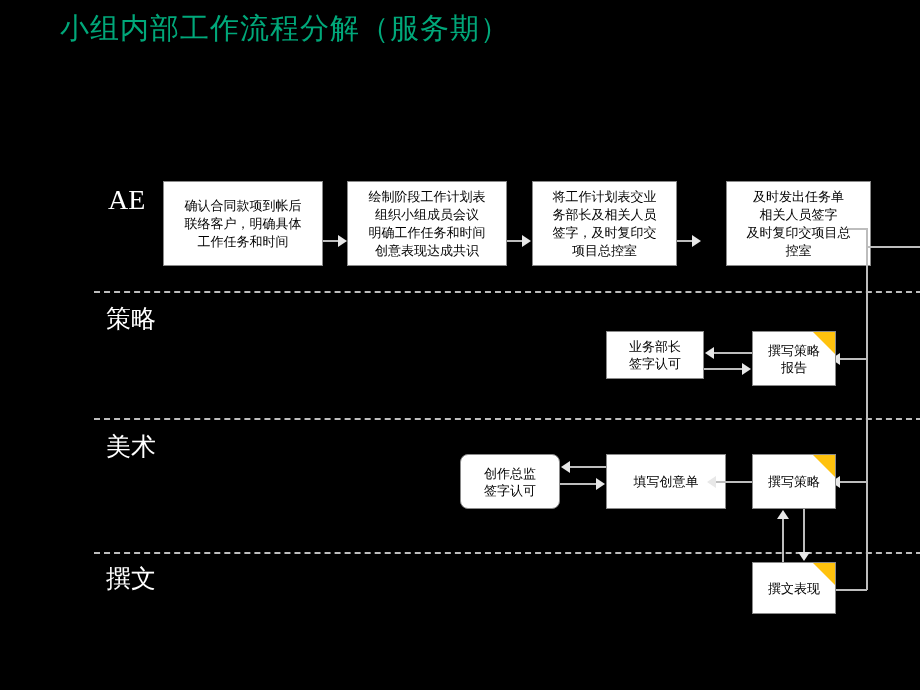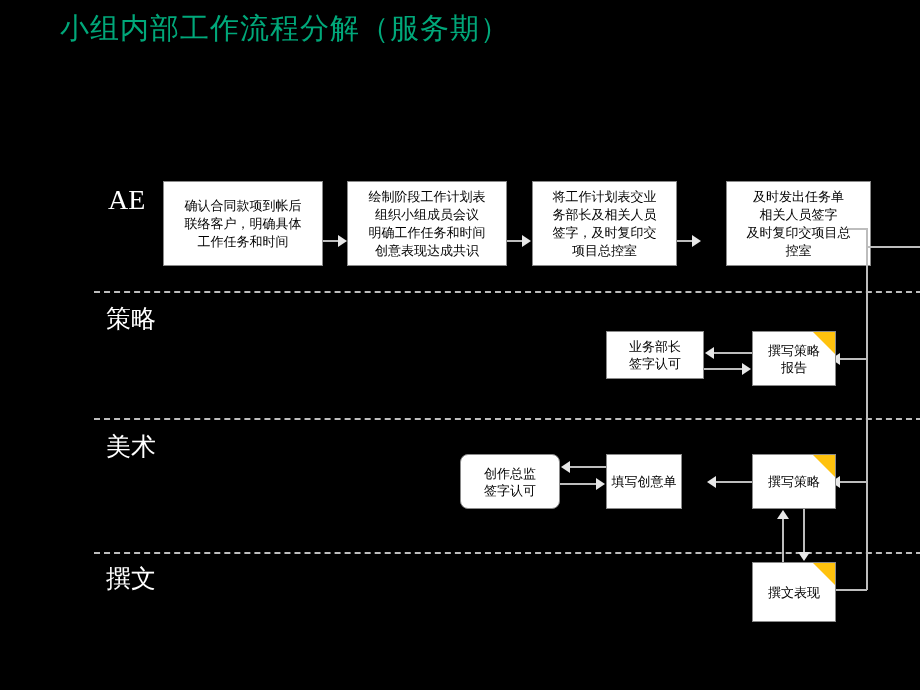--- a/index.html
+++ b/index.html
@@ -213,38 +213,38 @@
   <div class="arrow left" style="left:659px; top:347px;"></div>
 
   <div class="hline" style="left:658px; top:368px; width:39px;"></div>
   <div class="arrow right" style="left:696px; top:363px;"></div>
 
   <div class="box" style="left:414px; top:454px; width:100px; height:55px;border-radius:8px;">
     <span class="box-text">创作总监
 签字认可</span>
   </div>
 
-  <div class="box" style="left:560px; top:454px; width:76px; height:55px;">
+  <div class="box" style="left:560px; top:454px; width:120px; height:55px;">
     <span class="box-text">填写创意单</span>
   </div>
 
   <div class="box fold" style="left:706px; top:454px; width:84px; height:55px;">
     <span class="box-text">撰写策略</span>
   </div>
 
   <div class="hline" style="left:524px; top:466px; width:36px;"></div>
   <div class="arrow left" style="left:515px; top:461px;"></div>
 
   <div class="hline" style="left:514px; top:483px; width:37px;"></div>
   <div class="arrow right" style="left:550px; top:478px;"></div>
 
   <div class="hline" style="left:670px; top:481px; width:36px;"></div>
   <div class="arrow left" style="left:661px; top:476px;"></div>
 
-  <div class="box fold" style="left:706px; top:562px; width:84px; height:60px;">
+  <div class="box fold" style="left:706px; top:562px; width:84px; height:52px;">
     <span class="box-text">撰文表现</span>
   </div>
 
   <div class="vline" style="left:736px; top:518px; height:44px;"></div>
   <div class="arrow up" style="left:731px; top:510px;"></div>
 
   <div class="vline" style="left:757px; top:509px; height:44px;"></div>
   <div class="arrow down" style="left:752px; top:552px;"></div>
 
 </div>

